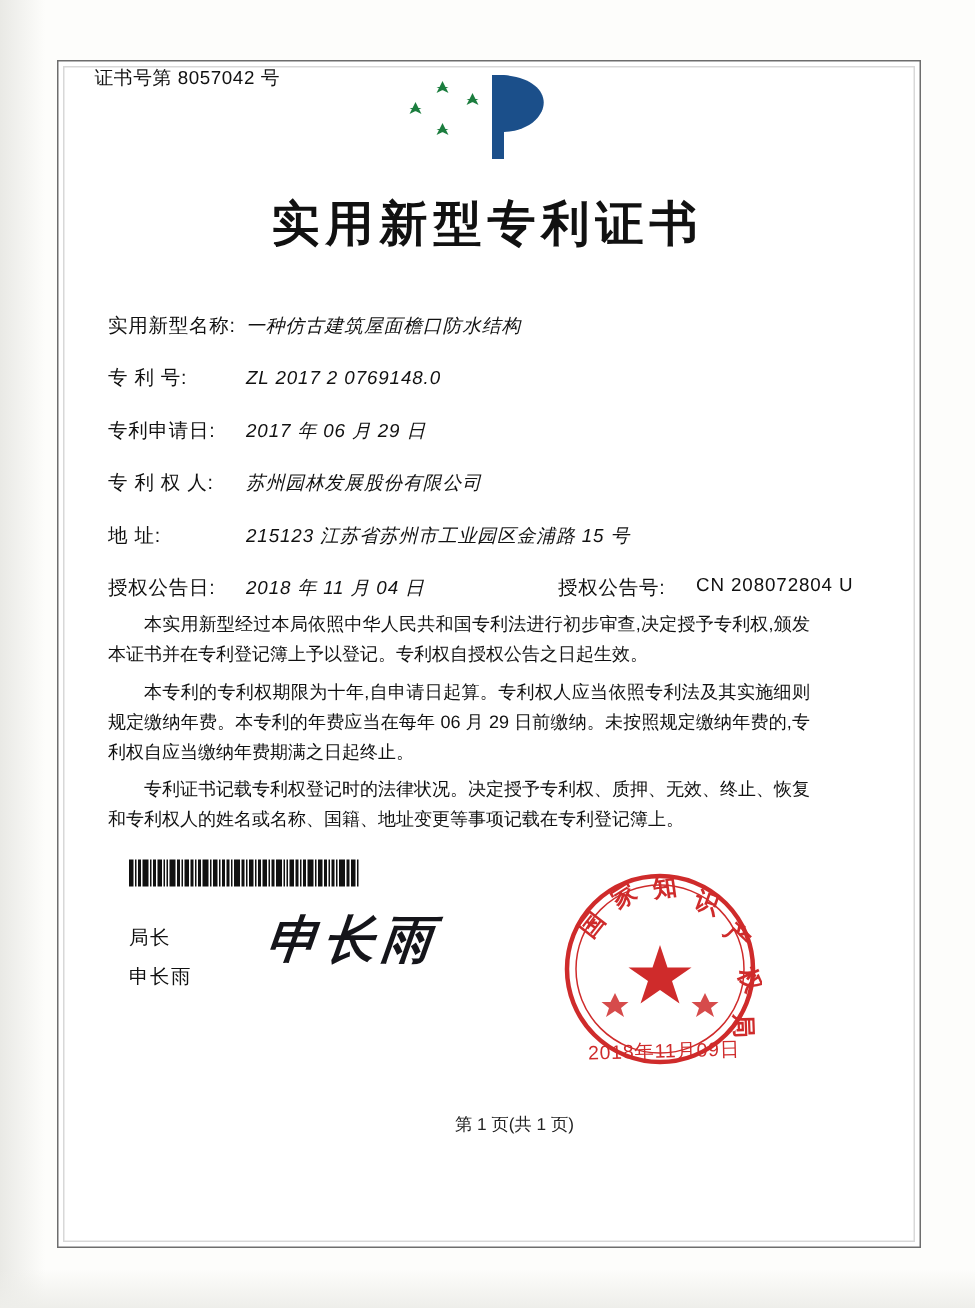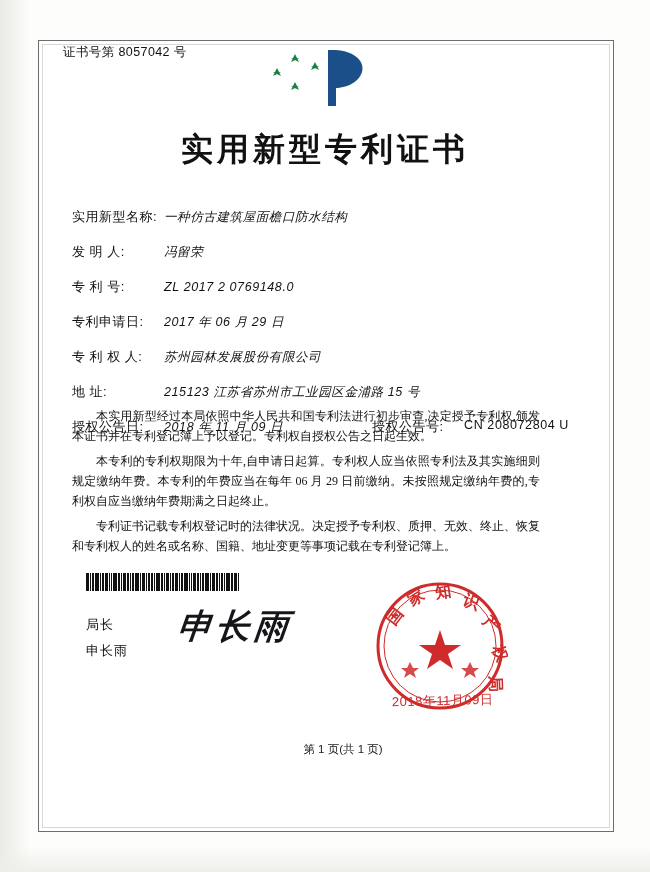--- a/index.html
+++ b/index.html
@@ -119,21 +119,20 @@
   
   .paras {
     position: absolute;
     left: 72px;
     top: 406px;
     width: 468px;
     font-size: 12px;
     line-height: 20px;
     text-align: justify;
     color: #111;
-    font-family: Liberation Serif, serif;
   }
   .paras p {
     margin: 0 0 5px 0;
     text-indent: 24px;
   }
 
   
   .barcode {
     position: absolute;
     left: 86px;
@@ -247,42 +246,39 @@
 
 
   <div class="title">实用新型专利证书</div>
 
   <div class="fields">
 
     <div class="f-row">
       <span class="f-label">实用新型名称:</span><span class="f-value">一种仿古建筑屋面檐口防水结构</span>
     </div>
 
-    <div class="f-row">
-      <span class="f-label">发 明 人:</span><span class="f-value">冯留荣</span>
-    </div>
 
     <div class="f-row">
       <span class="f-label">专 利 号:</span><span class="f-value">ZL 2017 2 0769148.0</span>
     </div>
 
     <div class="f-row">
       <span class="f-label">专利申请日:</span><span class="f-value">2017 年 06 月 29 日</span>
     </div>
 
     <div class="f-row">
       <span class="f-label">专 利 权 人:</span><span class="f-value">苏州园林发展股份有限公司</span>
     </div>
 
     <div class="f-row">
       <span class="f-label">地      址:</span><span class="f-value">215123 江苏省苏州市工业园区金浦路 15 号</span>
     </div>
 
     <div class="f-row">
-      <span class="f-label">授权公告日:</span><span class="f-value">2018 年 11 月 09 日</span>
+      <span class="f-label">授权公告日:</span><span class="f-value">2018 年 11 月 04 日</span>
       <span class="f-right-label">授权公告号:</span>
       <span class="f-right-value">CN 208072804 U</span>
     </div>
 
   </div>
 
   <div class="paras">
     <p>本实用新型经过本局依照中华人民共和国专利法进行初步审查,决定授予专利权,颁发本证书并在专利登记簿上予以登记。专利权自授权公告之日起生效。</p>
     <p>本专利的专利权期限为十年,自申请日起算。专利权人应当依照专利法及其实施细则规定缴纳年费。本专利的年费应当在每年 06 月 29 日前缴纳。未按照规定缴纳年费的,专利权自应当缴纳年费期满之日起终止。</p>
     <p>专利证书记载专利权登记时的法律状况。决定授予专利权、质押、无效、终止、恢复和专利权人的姓名或名称、国籍、地址变更等事项记载在专利登记簿上。</p>

